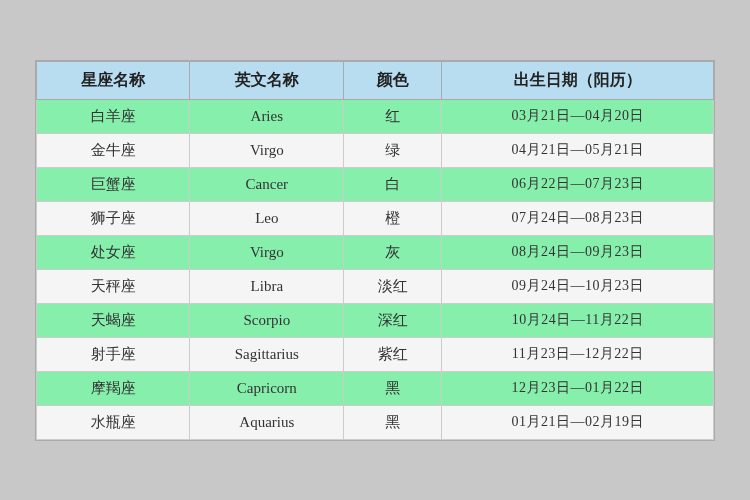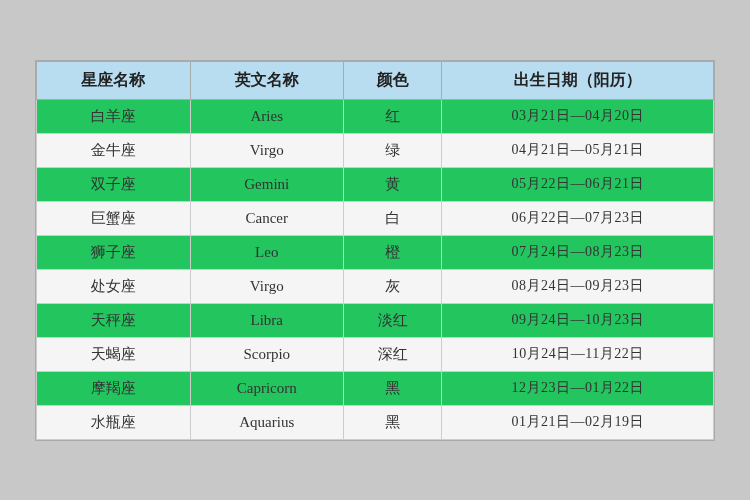--- a/index.html
+++ b/index.html
@@ -36,21 +36,21 @@
     thead th {
       border: 1px solid #aaaaaa;
       padding: 8px 12px;
       text-align: center;
       font-size: 16px;
       font-weight: bold;
       color: #222222;
     }
 
     tbody tr {
-      background-color: #22c55e;
+      background-color: #86efac;
     }
 
     tbody tr:nth-child(even) {
       background-color: #f5f5f5;
     }
 
     tbody td {
       border: 1px solid #cccccc;
       padding: 7px 12px;
       text-align: center;
@@ -96,26 +96,20 @@
           <td class="color-col">红</td>
           <td class="date-col">03月21日—04月20日</td>
         </tr>
         <tr>
           <td class="chinese-name">金牛座</td>
           <td class="english-name">Virgo</td>
           <td class="color-col">绿</td>
           <td class="date-col">04月21日—05月21日</td>
         </tr>
         <tr>
-          <td class="chinese-name">双子座</td>
-          <td class="english-name">Gemini</td>
-          <td class="color-col">黄</td>
-          <td class="date-col">05月22日—06月21日</td>
-        </tr>
-        <tr>
           <td class="chinese-name">巨蟹座</td>
           <td class="english-name">Cancer</td>
           <td class="color-col">白</td>
           <td class="date-col">06月22日—07月23日</td>
         </tr>
         <tr>
           <td class="chinese-name">狮子座</td>
           <td class="english-name">Leo</td>
           <td class="color-col">橙</td>
           <td class="date-col">07月24日—08月23日</td>
@@ -132,20 +126,26 @@
           <td class="color-col">淡红</td>
           <td class="date-col">09月24日—10月23日</td>
         </tr>
         <tr>
           <td class="chinese-name">天蝎座</td>
           <td class="english-name">Scorpio</td>
           <td class="color-col">深红</td>
           <td class="date-col">10月24日—11月22日</td>
         </tr>
         <tr>
+          <td class="chinese-name">射手座</td>
+          <td class="english-name">Sagittarius</td>
+          <td class="color-col">紫红</td>
+          <td class="date-col">11月23日—12月22日</td>
+        </tr>
+        <tr>
           <td class="chinese-name">摩羯座</td>
           <td class="english-name">Capricorn</td>
           <td class="color-col">黑</td>
           <td class="date-col">12月23日—01月22日</td>
         </tr>
         <tr>
           <td class="chinese-name">水瓶座</td>
           <td class="english-name">Aquarius</td>
           <td class="color-col">黑</td>
           <td class="date-col">01月21日—02月19日</td>

